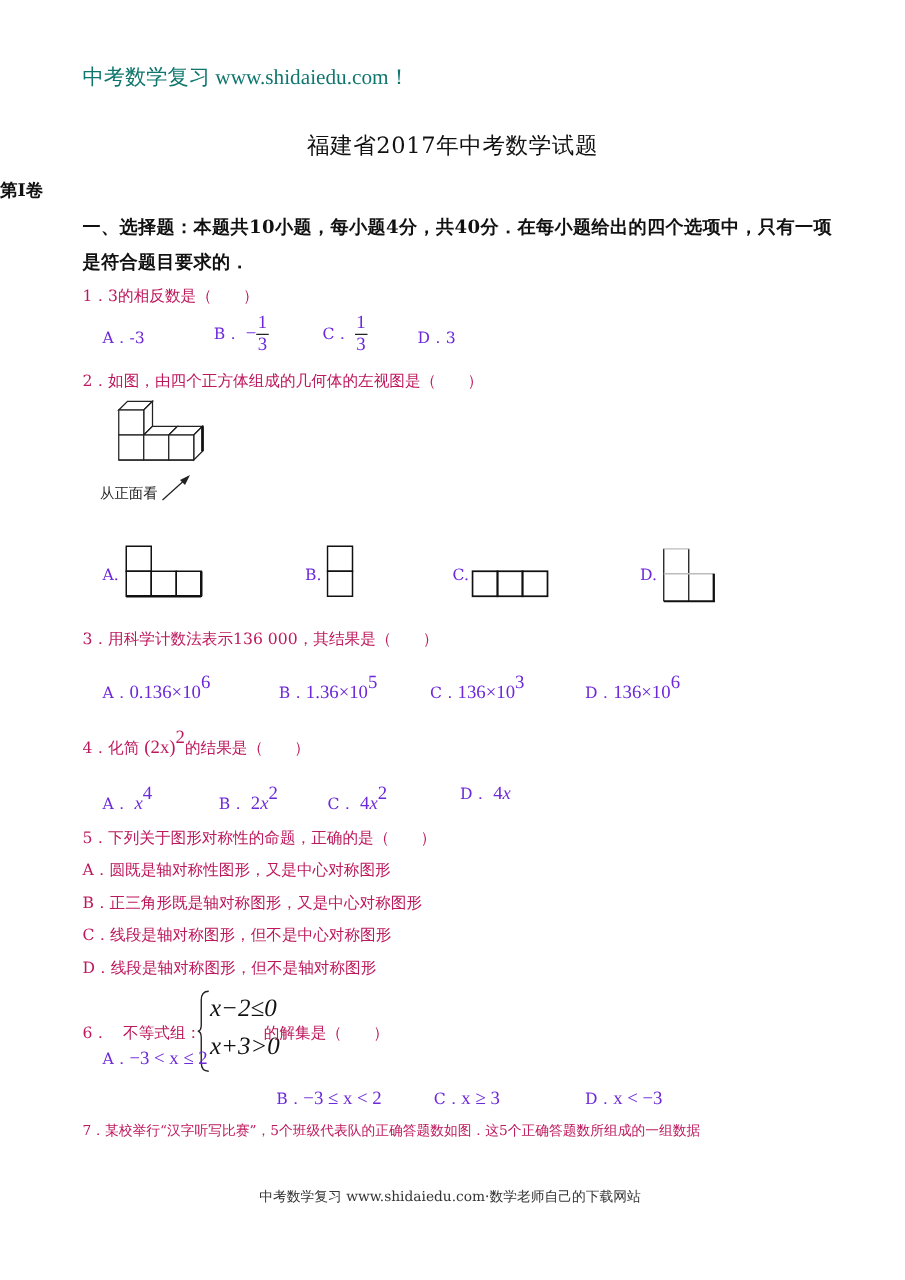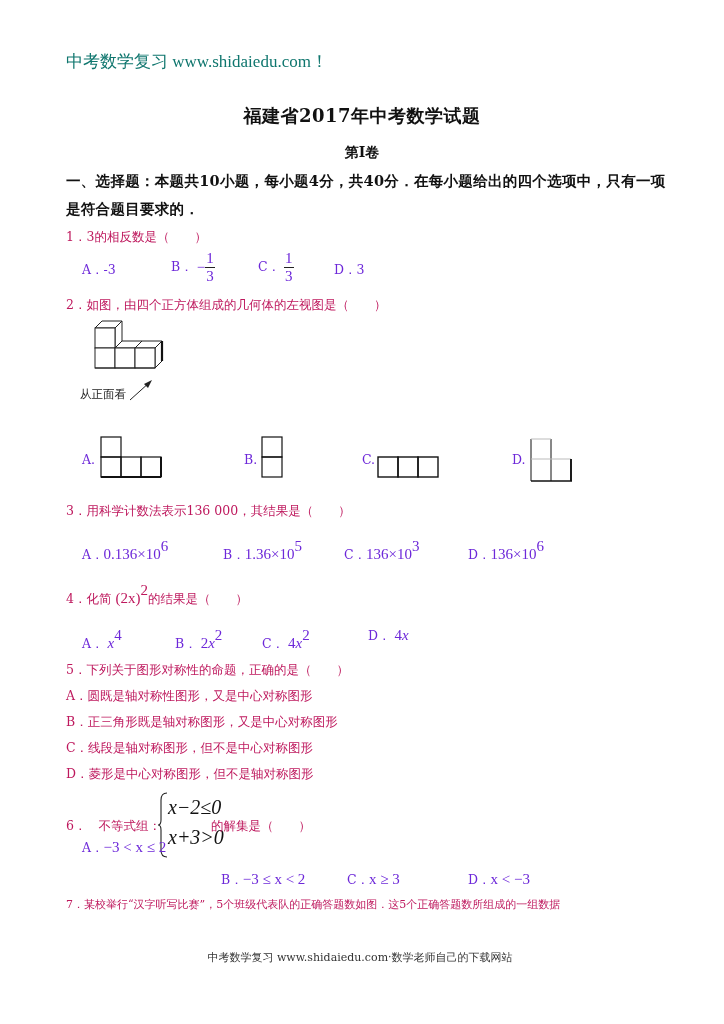--- a/index.html
+++ b/index.html
@@ -1,20 +1,20 @@
 <!DOCTYPE html>
 <html><head>
   <meta charset="utf-8">
   <style>
     html, body { margin:0; padding:0; background:#ffffff; }
     body { width:724px; height:1024px; position:relative; overflow:hidden; color:#111; font-family:"DejaVu Serif", "Liberation Serif", serif; }
     .abs { position:absolute; white-space:nowrap; }
     .header { left:66px; top:50px; font-size:17px; color:#0f766e; font-family:"Liberation Serif","DejaVu Serif",serif; }
-    .title { left:0; width:724px; top:104px; text-align:center; font-size:18px; font-weight:bold; letter-spacing:0.5px; }
-    .subtitle { left:0; width:724px; top:144px; text-align:center; font-size:14px; font-weight:bold; }
+    .title { left:0; width:724px; top:104px; text-align:center; font-size:18px; font-weight:normal; letter-spacing:0.5px; }
+    .subtitle { left:0; width:724px; top:144px; text-align:left; font-size:14px; font-weight:bold; }
     .section { left:66px; font-size:14.5px; font-weight:bold; letter-spacing:0.3px; }
     .q { left:66px; font-size:12.5px; color:#be185d; }
     .opt { font-size:12.5px; color:#6d28d9;margin-left:16px; }
     .math { font-family:"Liberation Serif","DejaVu Serif",serif; font-size:15px; }
     .mi { font-style:italic; }
     sup { font-size:9px; vertical-align:8px; }
     .frac { display:inline-block; vertical-align:middle; text-align:center; font-family:"Liberation Serif",serif; font-size:15px; line-height:17px; }
     .frac .num { display:block; border-bottom:1px solid #222; padding:0 1px; }
     .frac .den { display:block; }
     .footer { left:0; width:720px; top:950px; text-align:center; font-size:11px; color:#333; }
@@ -163,21 +163,21 @@
 <div class="abs q" style="top:688px;">
   <span>A．</span><span>圆既是轴对称性图形，又是中心对称图形</span>
 </div>
 <div class="abs q" style="top:714px;">
   <span>B．</span><span>正三角形既是轴对称图形，又是中心对称图形</span>
 </div>
 <div class="abs q" style="top:740px;">
   <span>C．</span><span>线段是轴对称图形，但不是中心对称图形</span>
 </div>
 <div class="abs q" style="top:766px;">
-  <span>D．</span><span>菱形是中心对称图形，但不是轴对称图形</span>
+  <span>D．</span><span>线段是轴对称图形，但不是轴对称图形</span>
 </div>
 
 <div class="abs q" style="top:818px;">
   <span>6．</span><span style="display:inline-block; width:12px;"></span><span>不等式组：</span>
 </div>
 <svg style="left:158px; top:792px;" width="10" height="66" viewBox="0 0 10 66">
   <path d="M9,1 Q3,1 3,8 L3,28 Q3,33 0,33 Q3,33 3,38 L3,58 Q3,65 9,65" fill="none" stroke="#222" stroke-width="1.1"></path>
 </svg>
 <div class="abs" style="left:168px; top:792px;">
   <span class="sys-line">x−2≤0</span>

